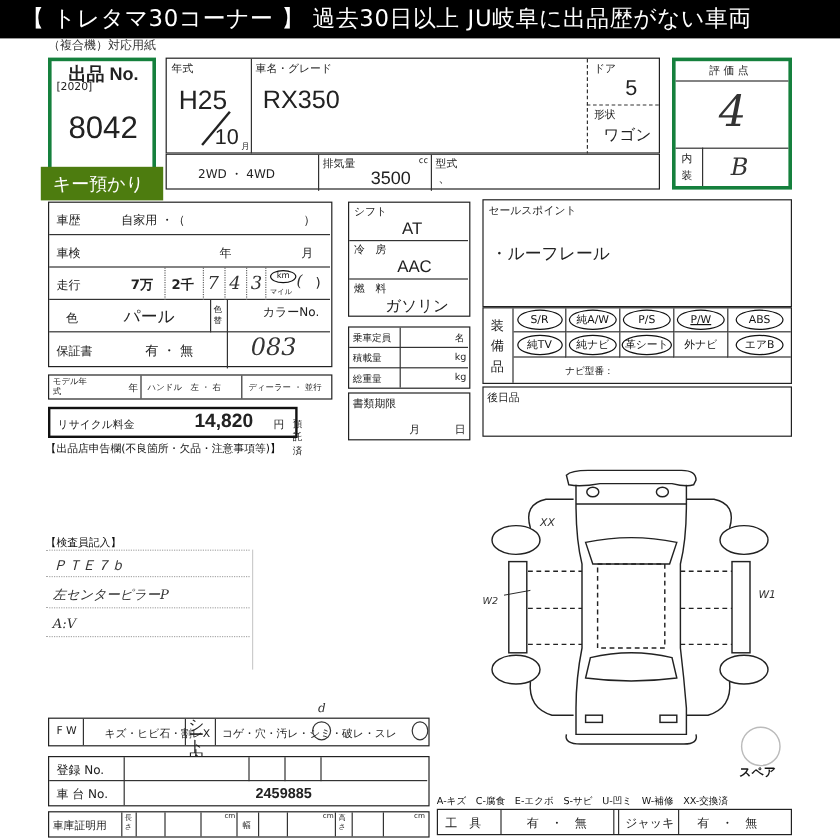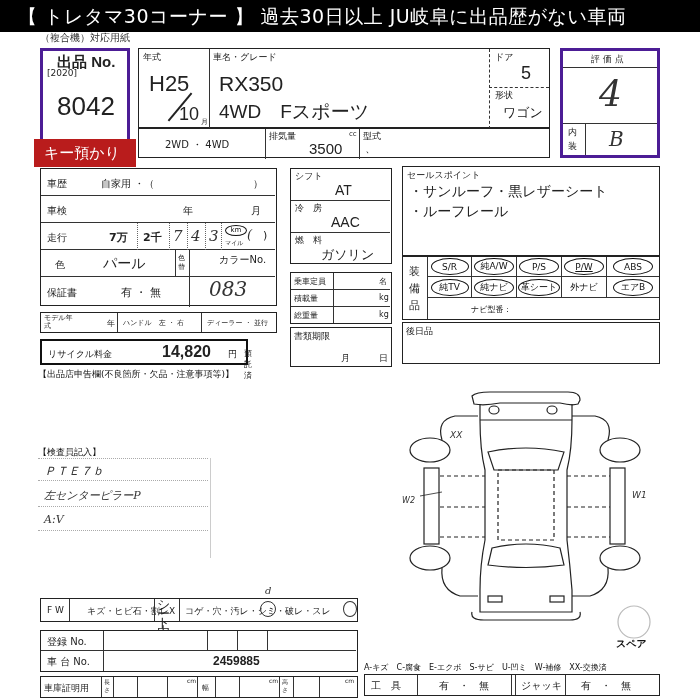--- a/index.html
+++ b/index.html
@@ -3,21 +3,21 @@
 <meta charset="utf-8">
 <style>
   * { box-sizing: border-box; margin: 0; padding: 0; }
   html, body { width: 700px; height: 700px; background: #fff; overflow: hidden; }
   body { position: relative; font-family: "DejaVu Sans", sans-serif; color: #111; }
   .abs { position: absolute; }
   .banner { left: 0; top: 0; width: 700px; height: 32px; background: #000; color: #fff;
     font-size: 19px; line-height: 32px; padding-left: 18px; white-space: nowrap; letter-spacing: 0.5px; }
   .subtitle { left: 40px; top: 31px; font-size: 10px; color: #333; }
   .box { border: 1.5px solid #222; background: #fff; }
-  .thick { border: 3px solid #4c1d95; padding-left: 18px; }
+  .thick { border: 3px solid #15803d; padding-left: 18px; }
   .lbl { font-size: 9px; color: #222; position: absolute; }
   .big { font-family: "Liberation Sans", sans-serif; }
   .hand { font-family: "DejaVu Serif", serif; font-style: italic; color: #333; }
   .row { position: absolute; border-bottom: 1px solid #333; }
   .vline { position: absolute; border-left: 1px solid #333; }
   .oval { display: inline-flex; align-items: center; justify-content: center; border: 1.5px solid #111;
     border-radius: 50%; font-size: 9px; width: 50px; height: 17px; }
   .equip-cell { position: absolute; display: flex; align-items: center; justify-content: center;
     border-right: 1px solid #333; border-bottom: 1px solid #333; }
   .dotline { position: absolute; border-bottom: 1px dotted #aaa; }
@@ -26,35 +26,34 @@
 <body>
 
 <div class="abs banner">【 トレタマ30コーナー 】 過去30日以上 JU岐阜に出品歴がない車両</div>
 <div class="abs subtitle">（複合機）対応用紙</div>
 
 <div class="abs thick" style="left:40px;top:48px;width:90px;height:96px;">
   <span class="lbl big" style="left:14px;top:2px;font-size:15px;font-weight:bold;">出品 No.</span>
   <span class="lbl" style="left:4px;top:17px;font-size:9px;">[2020]</span>
   <span class="lbl big" style="left:14px;top:40px;font-size:26px;">8042</span>
 </div>
-<div class="abs" style="left:34px;top:139px;width:102px;height:28px;background:#b91c1c;color:#fff;font-size:15px;line-height:28px;padding-left:10px;">キー預かり</div>
+<div class="abs" style="left:34px;top:139px;width:102px;height:28px;background:#4d7c0f;color:#fff;font-size:15px;line-height:28px;padding-left:10px;">キー預かり</div>
 
 <div class="abs box" style="left:138px;top:48px;width:412px;height:80px;">
   <div class="vline" style="left:70px;top:0;height:80px;"></div>
   <div class="vline" style="left:350px;top:0;height:80px;border-left:1px dashed #333;"></div>
   <div class="abs" style="left:350px;top:38px;width:60px;border-bottom:1px dashed #333;"></div>
   <span class="lbl" style="left:4px;top:2px;">年式</span>
   <span class="lbl big" style="left:10px;top:22px;font-size:22px;">H25</span>
   <span class="abs" style="left:40px;top:40px;width:2px;height:36px;background:#222;transform:rotate(40deg);"></span>
   <span class="lbl big" style="left:40px;top:55px;font-size:18px;">10</span>
   <span class="lbl" style="left:62px;top:68px;font-size:7px;">月</span>
 
   <span class="lbl" style="left:74px;top:2px;">車名・グレード</span>
   <span class="lbl big" style="left:80px;top:23px;font-size:21px;">RX350</span>
-  <span class="lbl big" style="left:80px;top:50px;font-size:19px;white-space:nowrap;">4WD　Fスポーツ</span>
 
   <span class="lbl" style="left:356px;top:2px;">ドア</span>
   <span class="lbl big" style="left:382px;top:14px;font-size:18px;">5</span>
   <span class="lbl" style="left:356px;top:40px;">形状</span>
   <span class="lbl" style="left:364px;top:55px;font-size:13px;">ワゴン</span>
 </div>
 
 <div class="abs box" style="left:138px;top:128px;width:412px;height:30px;">
   <span class="lbl" style="left:26px;top:9px;font-size:10px;">2WD ・ 4WD</span>
   <div class="vline" style="left:126px;top:0;height:30px;"></div>
@@ -159,21 +158,20 @@
 <div class="abs" style="left:40px;top:339px;width:208px;height:26px;border:2px solid #111;">
   <span class="lbl" style="left:6px;top:7px;font-size:9px;">リサイクル料金</span>
   <span class="lbl big" style="left:120px;top:2px;font-size:16px;font-weight:bold;">14,820</span>
   <span class="lbl" style="left:186px;top:7px;font-size:9px;">円</span>
   <span class="lbl" style="left:202px;top:7px;font-size:8px;">預託済</span>
 </div>
 <div class="abs" style="left:38px;top:368px;font-size:9px;white-space:nowrap;">【出品店申告欄(不良箇所・欠品・注意事項等)】</div>
 
 <div class="abs box" style="left:402px;top:166px;width:258px;height:90px;">
   <span class="lbl" style="left:4px;top:2px;">セールスポイント</span>
-  <span class="lbl" style="left:6px;top:16px;font-size:14px;white-space:nowrap;">・サンルーフ・黒レザーシート</span>
   <span class="lbl" style="left:6px;top:36px;font-size:14px;white-space:nowrap;">・ルーフレール</span>
 </div>
 
 <div class="abs box" style="left:402px;top:256px;width:258px;height:64px;">
   <span class="lbl" style="left:6px;top:6px;font-size:11px;width:12px;line-height:17px;">装備品</span>
   <div class="vline" style="left:24px;top:0;height:62px;"></div>
   <div class="equip-cell" style="left:25px;top:0;width:44px;height:20px;">
       <span class="oval" style="width:38px;">S/R</span>
     </div>
   <div class="equip-cell" style="left:69px;top:0;width:45px;height:20px;">

